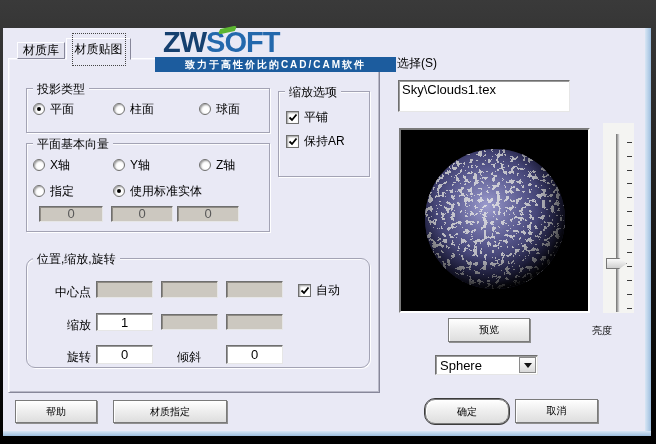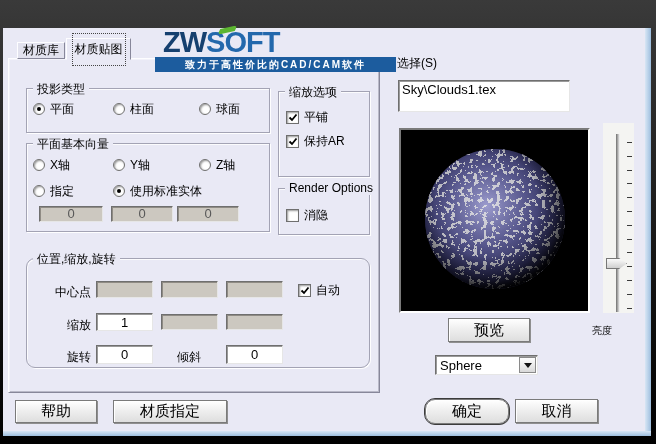--- a/index.html
+++ b/index.html
@@ -31,21 +31,21 @@
     background:linear-gradient(#d8e6f5,#9dbede); }
 
   
   .group { position:absolute; border:1px solid #a3a3b4;
     box-shadow:1px 1px 0 rgba(255,255,255,.95), inset 1px 1px 0 rgba(255,255,255,.8); }
   .legend { position:absolute; top:-8px; left:6px; background:#e9e9f5; padding:0 4px;
     white-space:nowrap; }
 
   .btn { position:absolute; background:linear-gradient(#ffffff,#efefef 45%,#dedede);
     border:1px solid #7a7a7a; box-shadow:1px 1px 0 #8f8f8f, inset 1px 1px 0 #fff;
-    display:flex; align-items:center; justify-content:center; font-size:15px; cursor:default; }
+    display:flex; align-items:center; justify-content:center; font-size:10px; cursor:default; }
   .btn.default { outline:1px solid #3c3c3c; }
 
   .field { position:absolute; background:#fff; border:1px solid;
     border-color:#6f6f6f #e6e6e6 #e6e6e6 #6f6f6f;
     box-shadow:inset 1px 1px 0 #9a9a9a; font-size:13px; }
   .field.num { text-align:center; padding:0; }
   input.field { outline:none; }
   .field.disabled { background:#ccc8c0; color:#585858;
     box-shadow:inset 1px 1px 0 #8f8b84; }
 
@@ -179,26 +179,20 @@
               <path d="M1.5 4.5 L4 7 L8.5 1.5" stroke="#000" stroke-width="1.8" fill="none"></path>
             </svg></span><span class="lbl">平铺</span>
       </span>
       <span class="ctl-row" style="left:7px; top:41px;">
         <span class="checkbox"><svg width="10" height="10" viewBox="0 0 10 10">
               <path d="M1.5 4.5 L4 7 L8.5 1.5" stroke="#000" stroke-width="1.8" fill="none"></path>
             </svg></span><span class="lbl">保持AR</span>
       </span>
     </div>
 
-    <div class="group" style="left:275px; top:160px; width:92px; height:47px;">
-      <span class="legend">Render Options</span>
-      <span class="ctl-row" style="left:7px; top:18px;">
-        <span class="checkbox"></span><span class="lbl">消隐</span>
-      </span>
-    </div>
 
     <div class="group" style="left:23px; top:230px; width:344px; height:110px;border-radius:9px;">
       <span class="legend">位置,缩放,旋转</span>
 
       <span class="static" style="left:28px; top:25px;">中心点</span>
       <div class="field num disabled" style="left:69px; top:22px; width:57px; height:17px;"></div>
       <div class="field num disabled" style="left:134px; top:22px; width:57px; height:17px;"></div>
       <div class="field num disabled" style="left:199px; top:22px; width:57px; height:17px;"></div>
       <span class="ctl-row" style="left:271px; top:23px;">
         <span class="checkbox"><svg width="10" height="10" viewBox="0 0 10 10">

